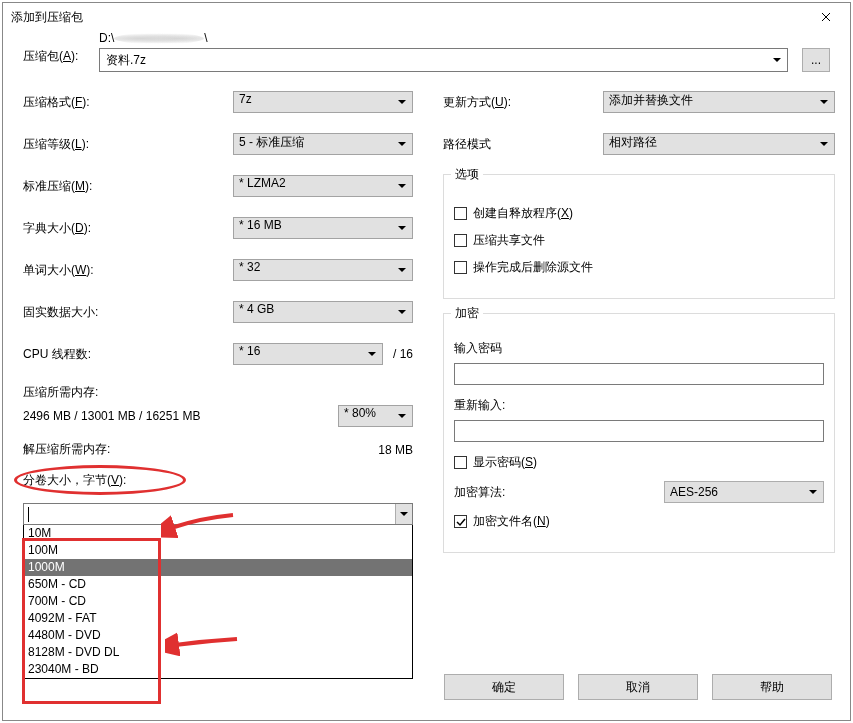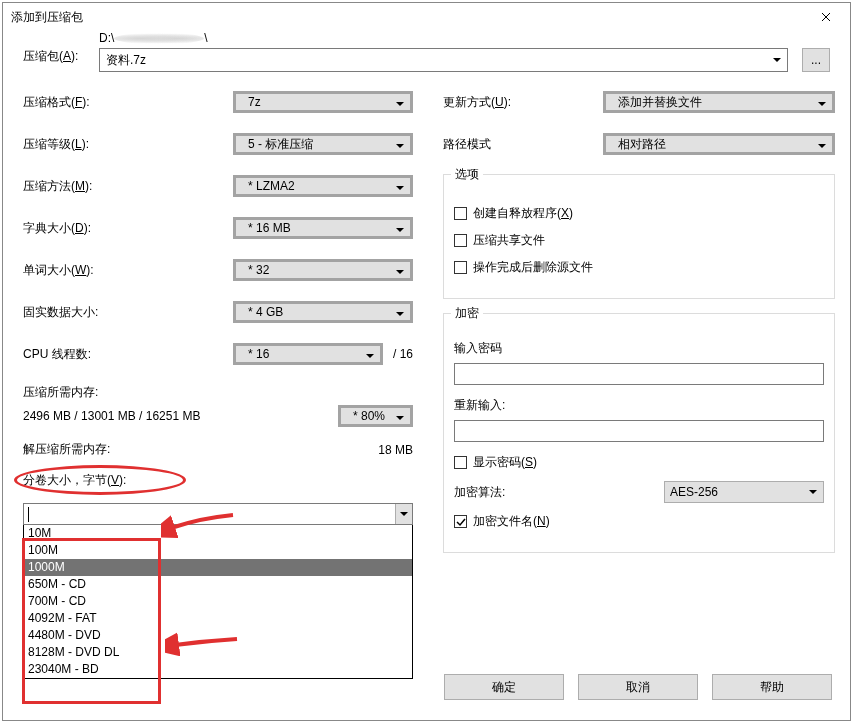--- a/index.html
+++ b/index.html
@@ -17,21 +17,21 @@
 .archive-name-row{display:flex;gap:14px}
 .archive-name{flex:1;height:24px;border:1px solid #7a7a7a;display:flex;align-items:center;justify-content:space-between;padding:0 2px 0 6px}
 .dropdown-arrow{width:16px;height:16px;display:flex;align-items:center;justify-content:center}
 .dropdown-arrow svg{width:8px;height:5px}
 .browse-btn{width:28px;height:24px;background:#e1e1e1;border:1px solid #adadad;display:flex;align-items:center;justify-content:center}
 .columns{display:flex;gap:30px}
 .col-left{width:400px}
 .col-right{flex:1}
 .form-row{display:flex;align-items:center;margin-bottom:18px;height:24px}
 .form-label{width:210px}
-.form-select{width:180px;height:22px;background:#e1e1e1;border:3px solid #a3a3a3;position:relative;display:flex;align-items:center;padding-left:12px}
+.form-select{width:180px;height:22px;background:#e1e1e1;border:1px solid #a3a3a3;position:relative;display:flex;padding-left:5px}
 .form-select .dropdown-arrow{position:absolute;right:2px;top:2px}
 .form-select-wide{width:232px}
 .cpu-row .form-select{width:150px}
 .cpu-max{margin-left:10px}
 .mem-row{margin-bottom:4px}
 .mem-info{margin-bottom:14px}
 .decomp-row{display:flex;justify-content:space-between;align-items:center;margin-bottom:14px}
 .split-label{display:inline-block;position:relative}
 .split-ellipse{position:absolute;left:-9px;top:-7px;width:172px;height:30px;border:3px solid #e03030;border-radius:50%}
 .split-combo{width:390px;height:22px;border:1px solid #7a7a7a;display:flex;margin-top:14px;position:relative}
@@ -113,21 +113,21 @@
             <div class="form-select">
               <span>5 - 标准压缩</span>
               <span class="dropdown-arrow">
                 <svg viewBox="0 0 8 5">
                   <path d="M0 0 L4 4 L8 0" fill="#000"></path>
                 </svg>
               </span>
             </div>
           </div>
         <div class="form-row">
-            <div class="form-label"><span>压缩方法(</span><span class="u">M</span><span>):</span></div>
+            <div class="form-label"><span>标准压缩(</span><span class="u">M</span><span>):</span></div>
             <div class="form-select">
               <span>* LZMA2</span>
               <span class="dropdown-arrow">
                 <svg viewBox="0 0 8 5">
                   <path d="M0 0 L4 4 L8 0" fill="#000"></path>
                 </svg>
               </span>
             </div>
           </div>
         <div class="form-row">

